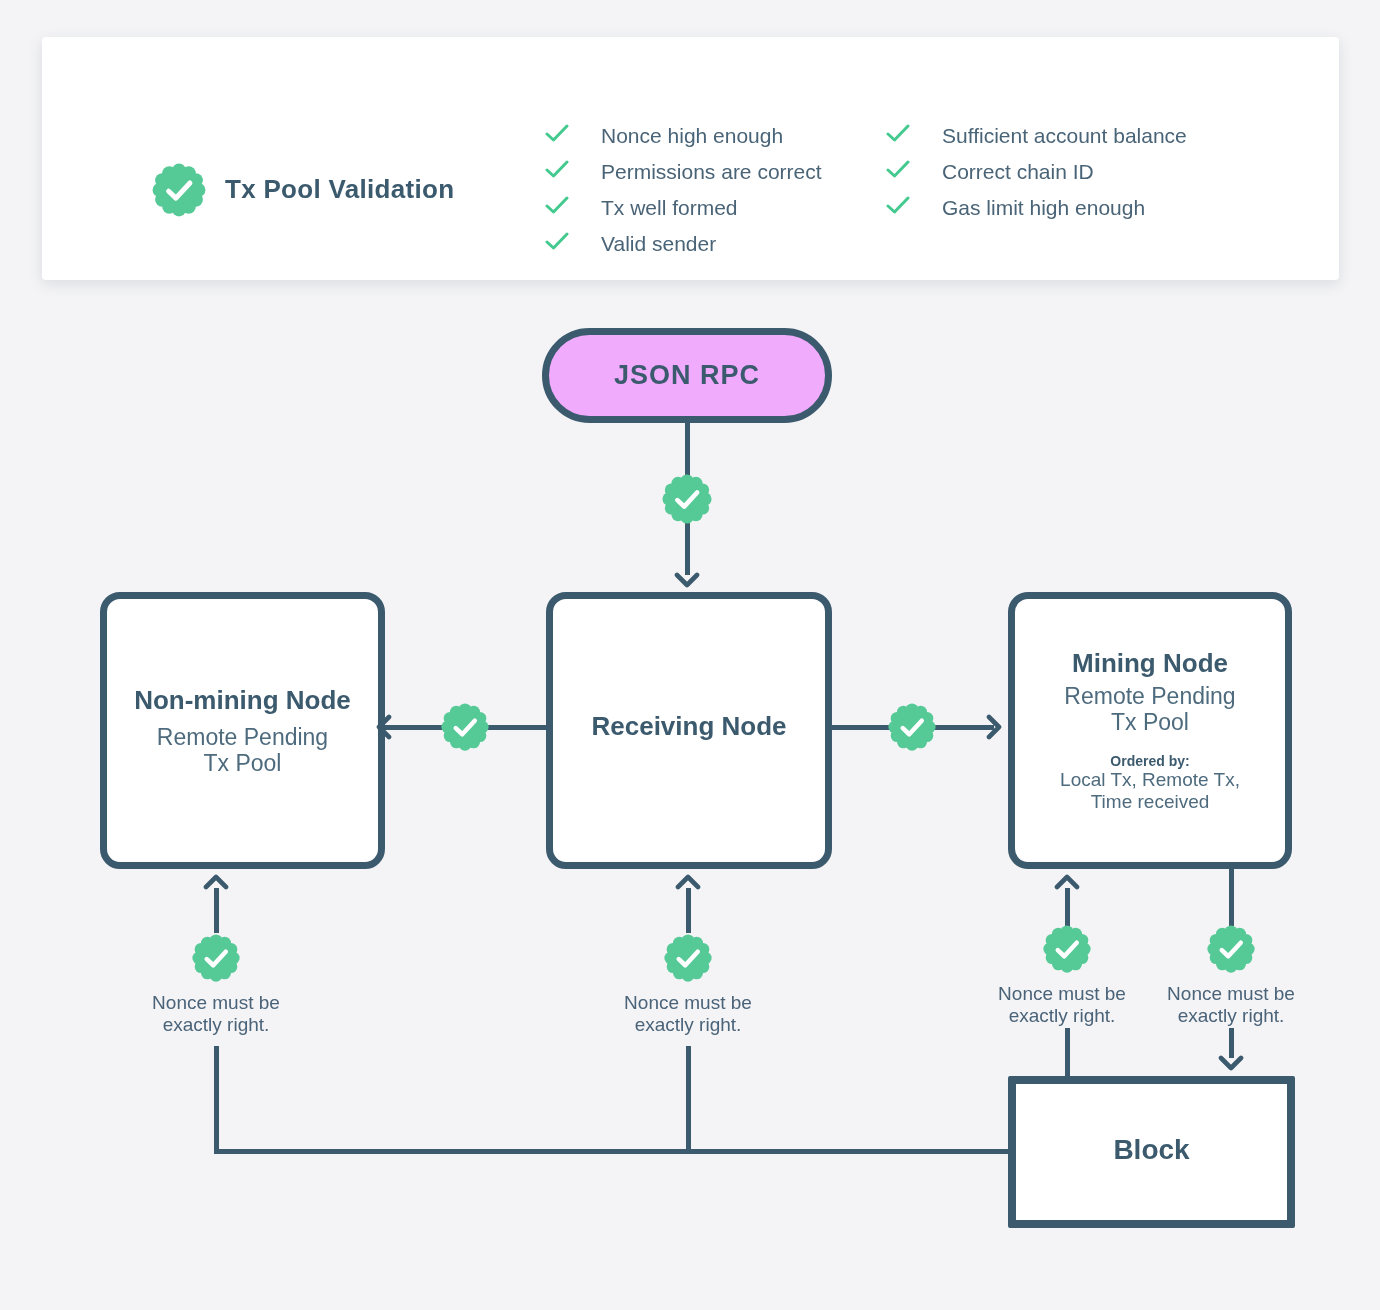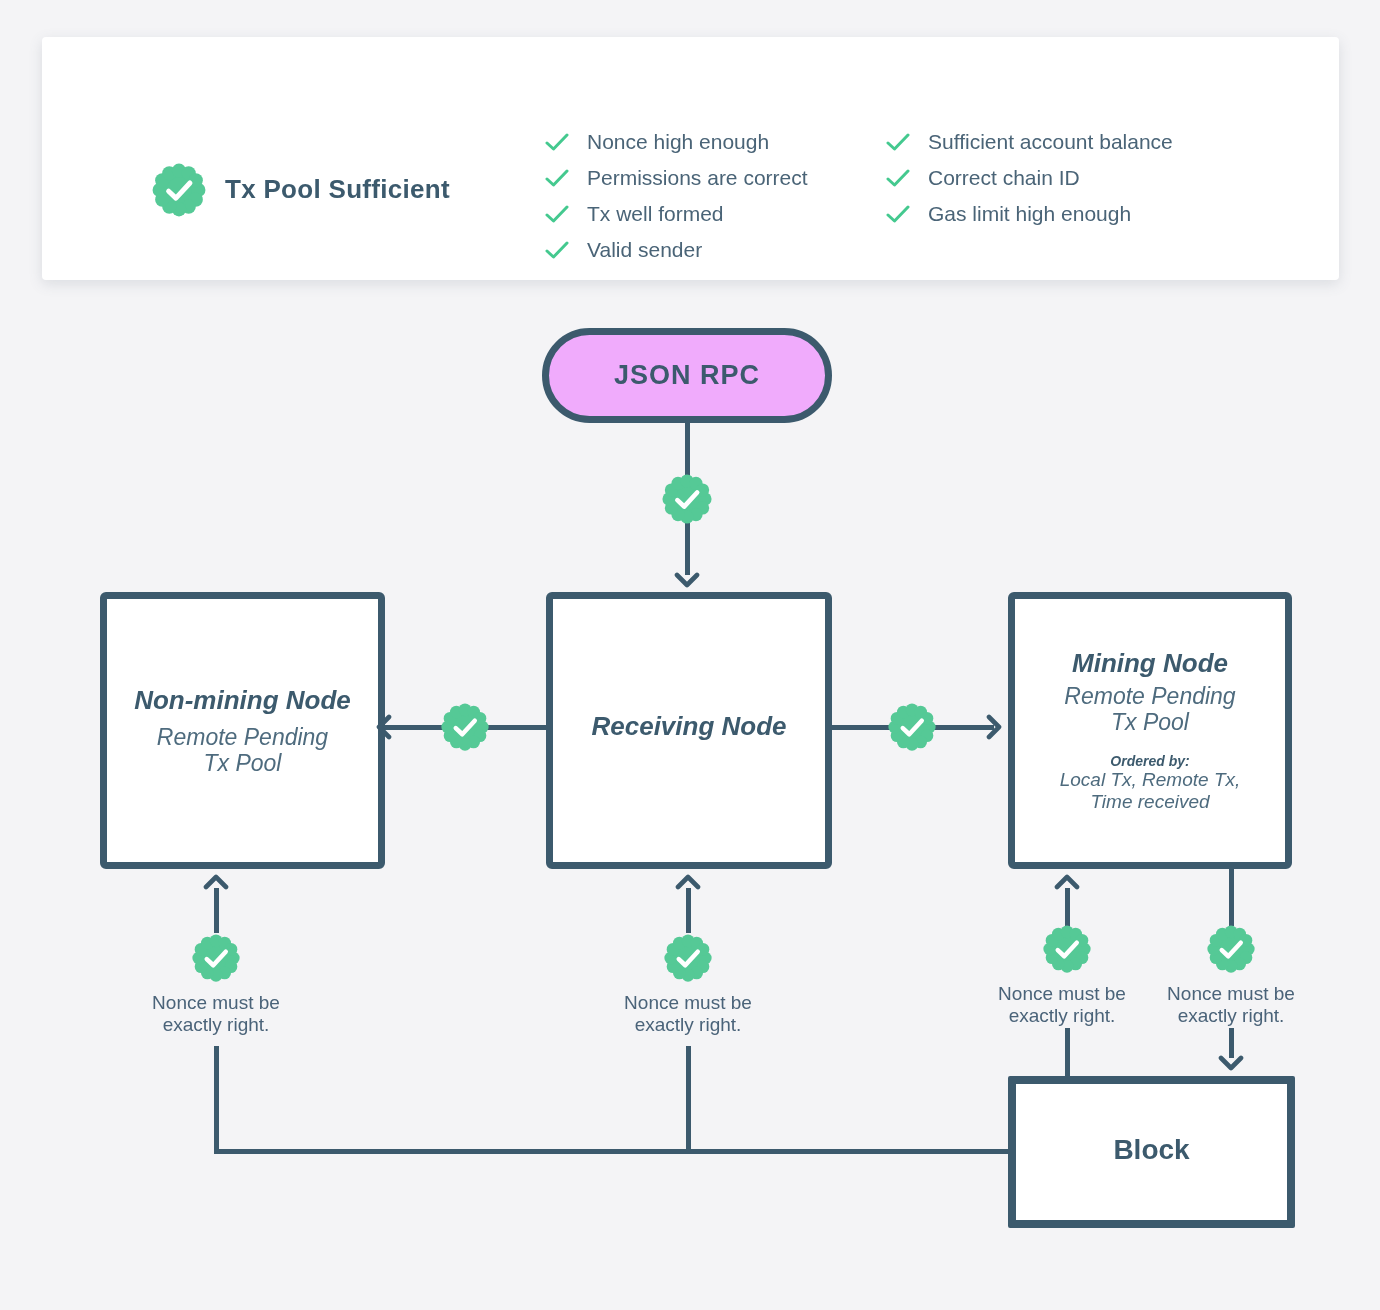--- a/index.html
+++ b/index.html
@@ -17,42 +17,41 @@
   }
   .card-badge{position:absolute;left:109px;top:125px;}
   .legend-title{
     position:absolute;left:183px;top:137px;margin:0;
     font-size:26px;font-weight:700;color:#3c5a6d;letter-spacing:.3px;
   }
   .checklist{position:absolute;margin:0;padding:0;list-style:none;}
   .checklist.c1{left:503px;top:87px;}
   .checklist.c2{left:844px;top:87px;}
   .checklist li{
-    height:36px;display:flex;align-items:center;gap:18px;
+    height:36px;display:flex;align-items:flex-start;gap:32px;
     font-size:21px;color:#4a6477;white-space:nowrap;
   }
   
   .vline,.hline{position:absolute;background:#3c5a6d;}
   .vline{width:5px;}
   .hline{height:5px;}
   .badge{position:absolute;}
   .chev{position:absolute;}
   
   .pill{
     position:absolute;left:542px;top:328px;width:290px;height:95px;
     box-sizing:border-box;background:#f0abfc;border:7px solid #3c5a6d;border-radius:48px;
     display:flex;align-items:center;justify-content:center;
   }
   .pill-label{font-size:27px;font-weight:700;letter-spacing:1px;color:#3c5a6d;}
   .node{
     position:absolute;top:592px;height:277px;box-sizing:border-box;
-    background:#fff;border:7px solid #3c5a6d;border-radius:6px;
+    background:#fff;border:7px solid #3c5a6d;border-radius:20px;
     display:flex;flex-direction:column;align-items:center;justify-content:center;
     text-align:center;
-    font-style:italic;
   }
   .node-title{font-size:26px;font-weight:700;color:#3c5a6d;margin:0 0 8px 0;}
   .node-sub{font-size:23px;line-height:26px;color:#4e6b7e;width:190px;}
   .node.nonmining{left:100px;width:285px;}
   .node.receiving{left:546px;width:286px;}
   .node.mining{left:1008px;width:284px;}
   .node.mining .node-title{margin-bottom:4px;}
   .ordered-label{font-size:14px;font-weight:700;color:#3c5a6d;margin-top:18px;}
   .ordered-body{font-size:19px;line-height:22px;color:#4e6b7e;width:195px;}
   .note{
@@ -96,21 +95,21 @@
     </g>
   </defs>
 </svg>
 
 <div id="canvas">
 
   <section class="card">
     <svg class="card-badge" width="56" height="56" viewBox="0 0 40 40">
         <use href="#seal"></use>
       </svg>
-    <h1 class="legend-title">Tx Pool Sufficient</h1>
+    <h1 class="legend-title">Tx Pool Validation</h1>
     <ul class="checklist c1">
       <li>
           <svg width="24" height="18" viewBox="0 0 24 18">
             <use href="#check"></use>
           </svg>
           <span>Nonce high enough</span>
         </li>
       <li>
           <svg width="24" height="18" viewBox="0 0 24 18">
             <use href="#check"></use>

